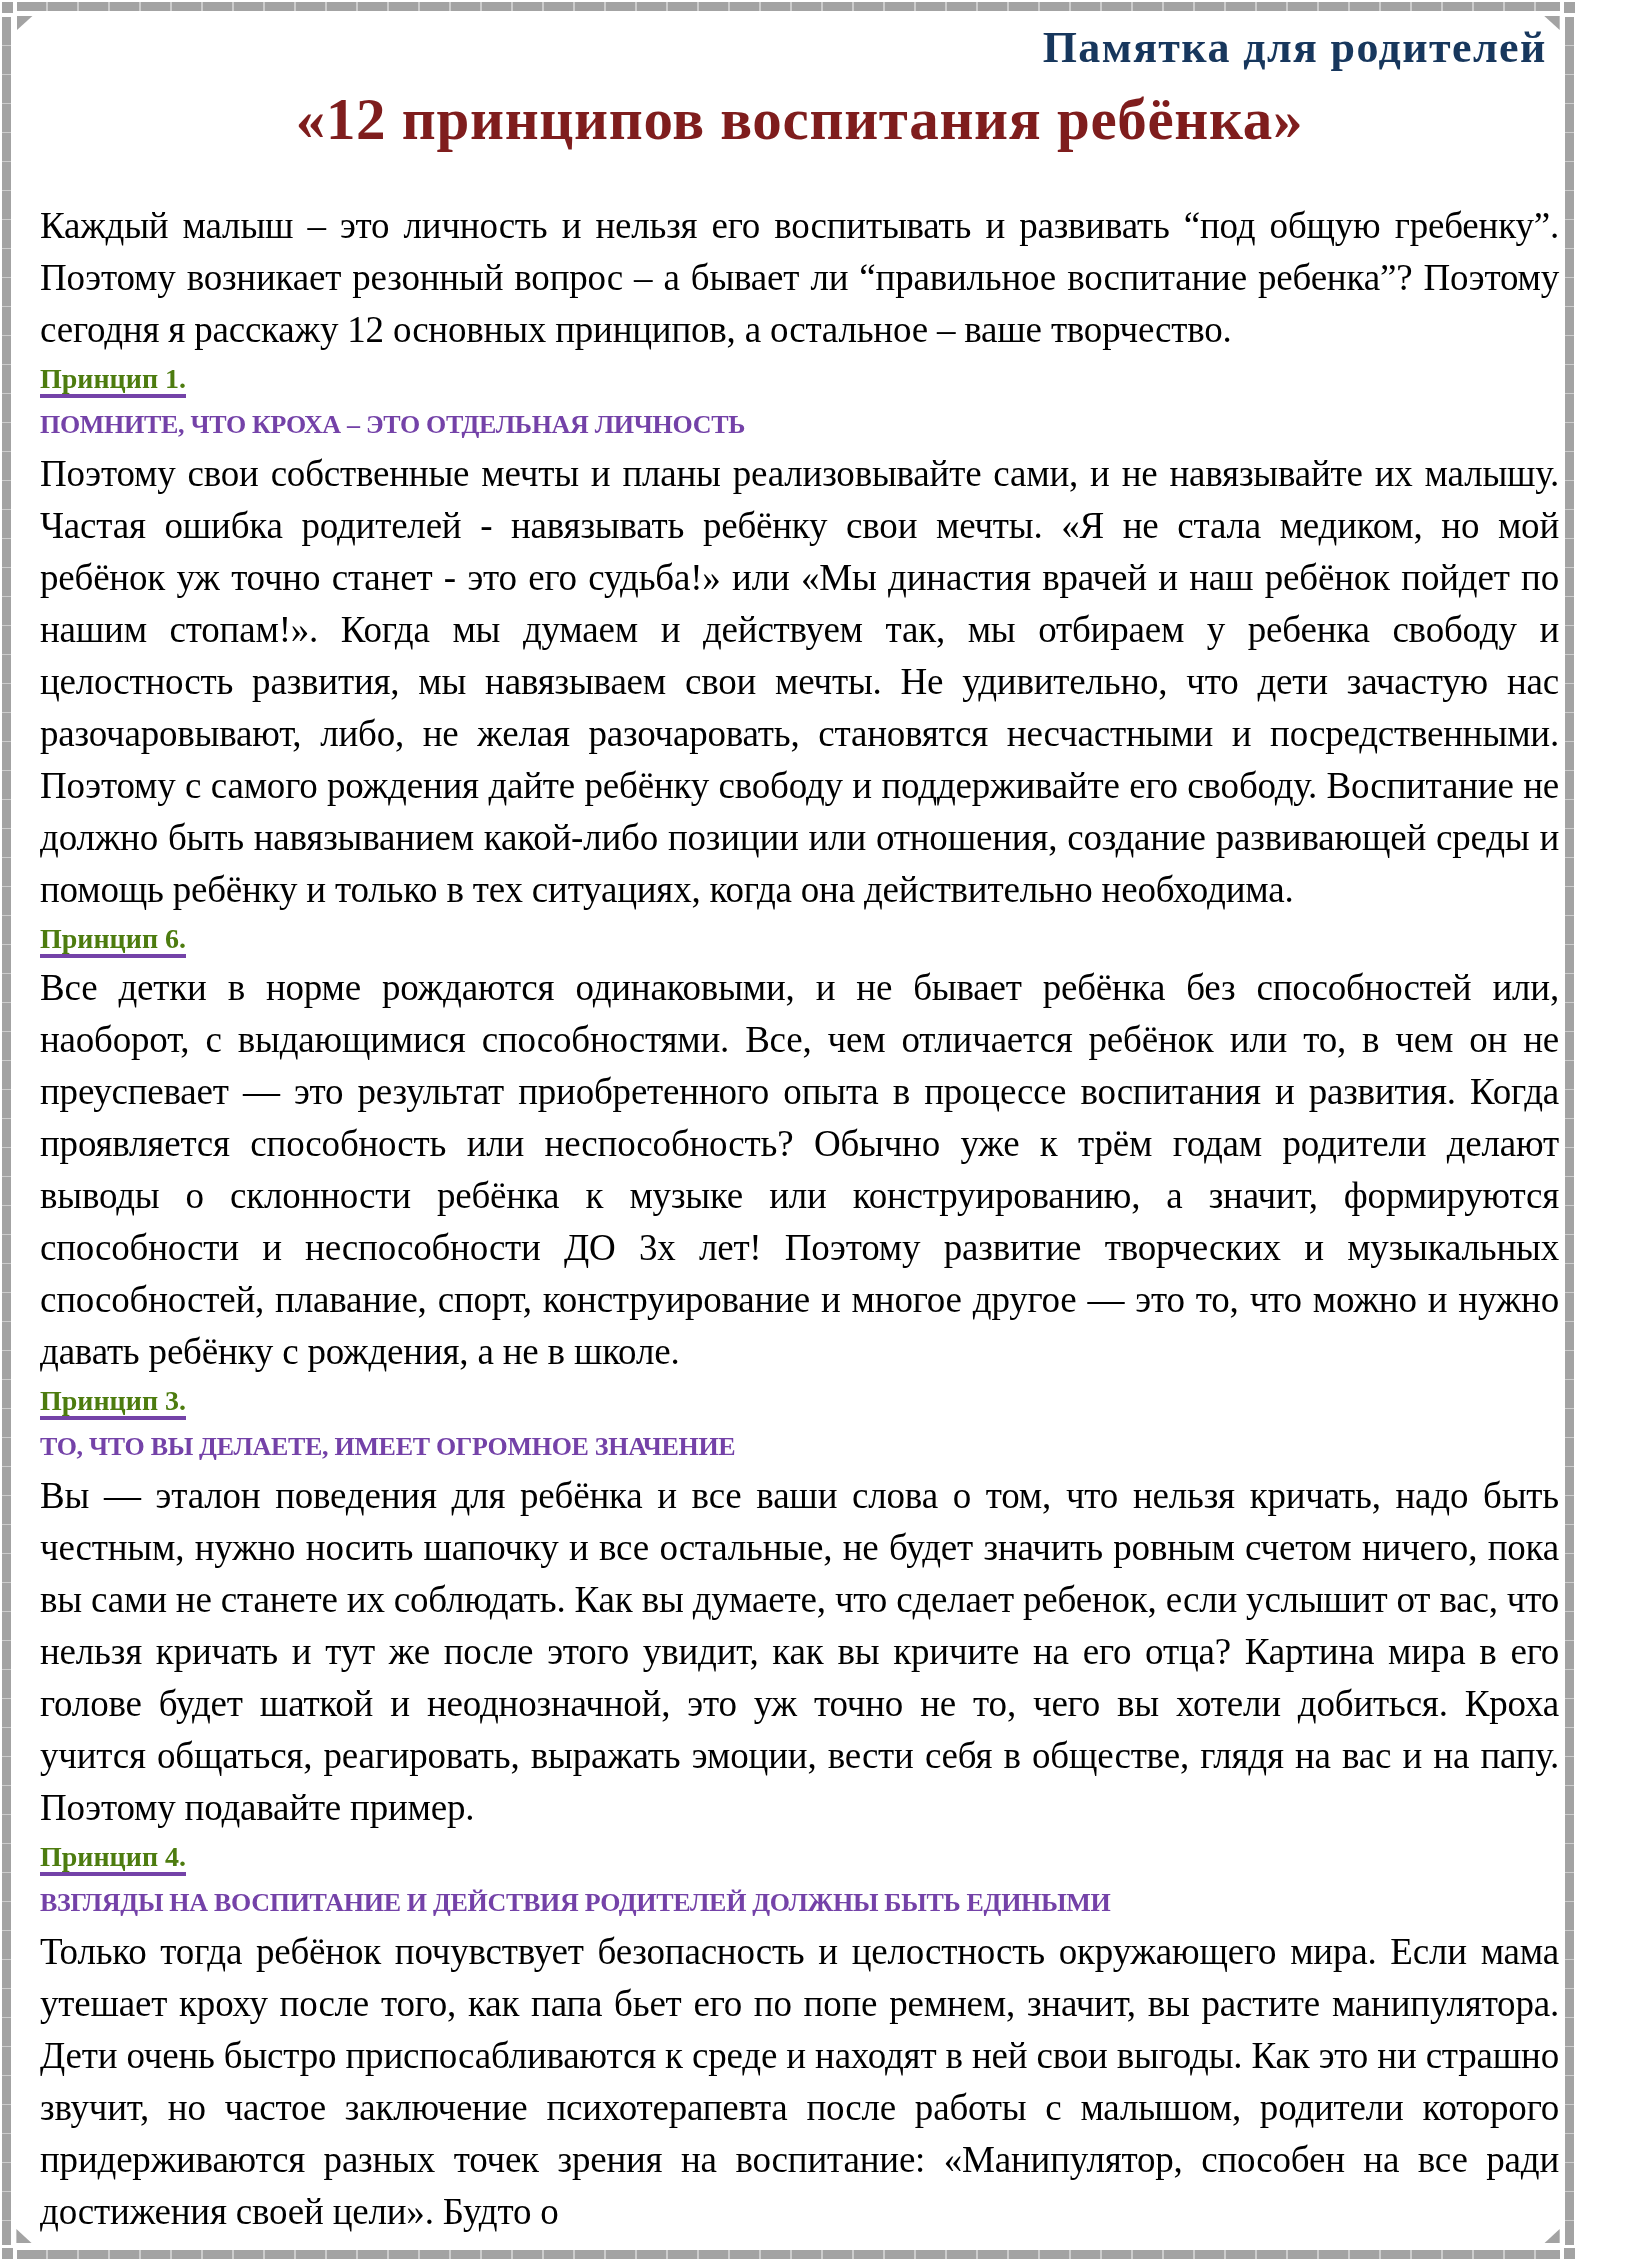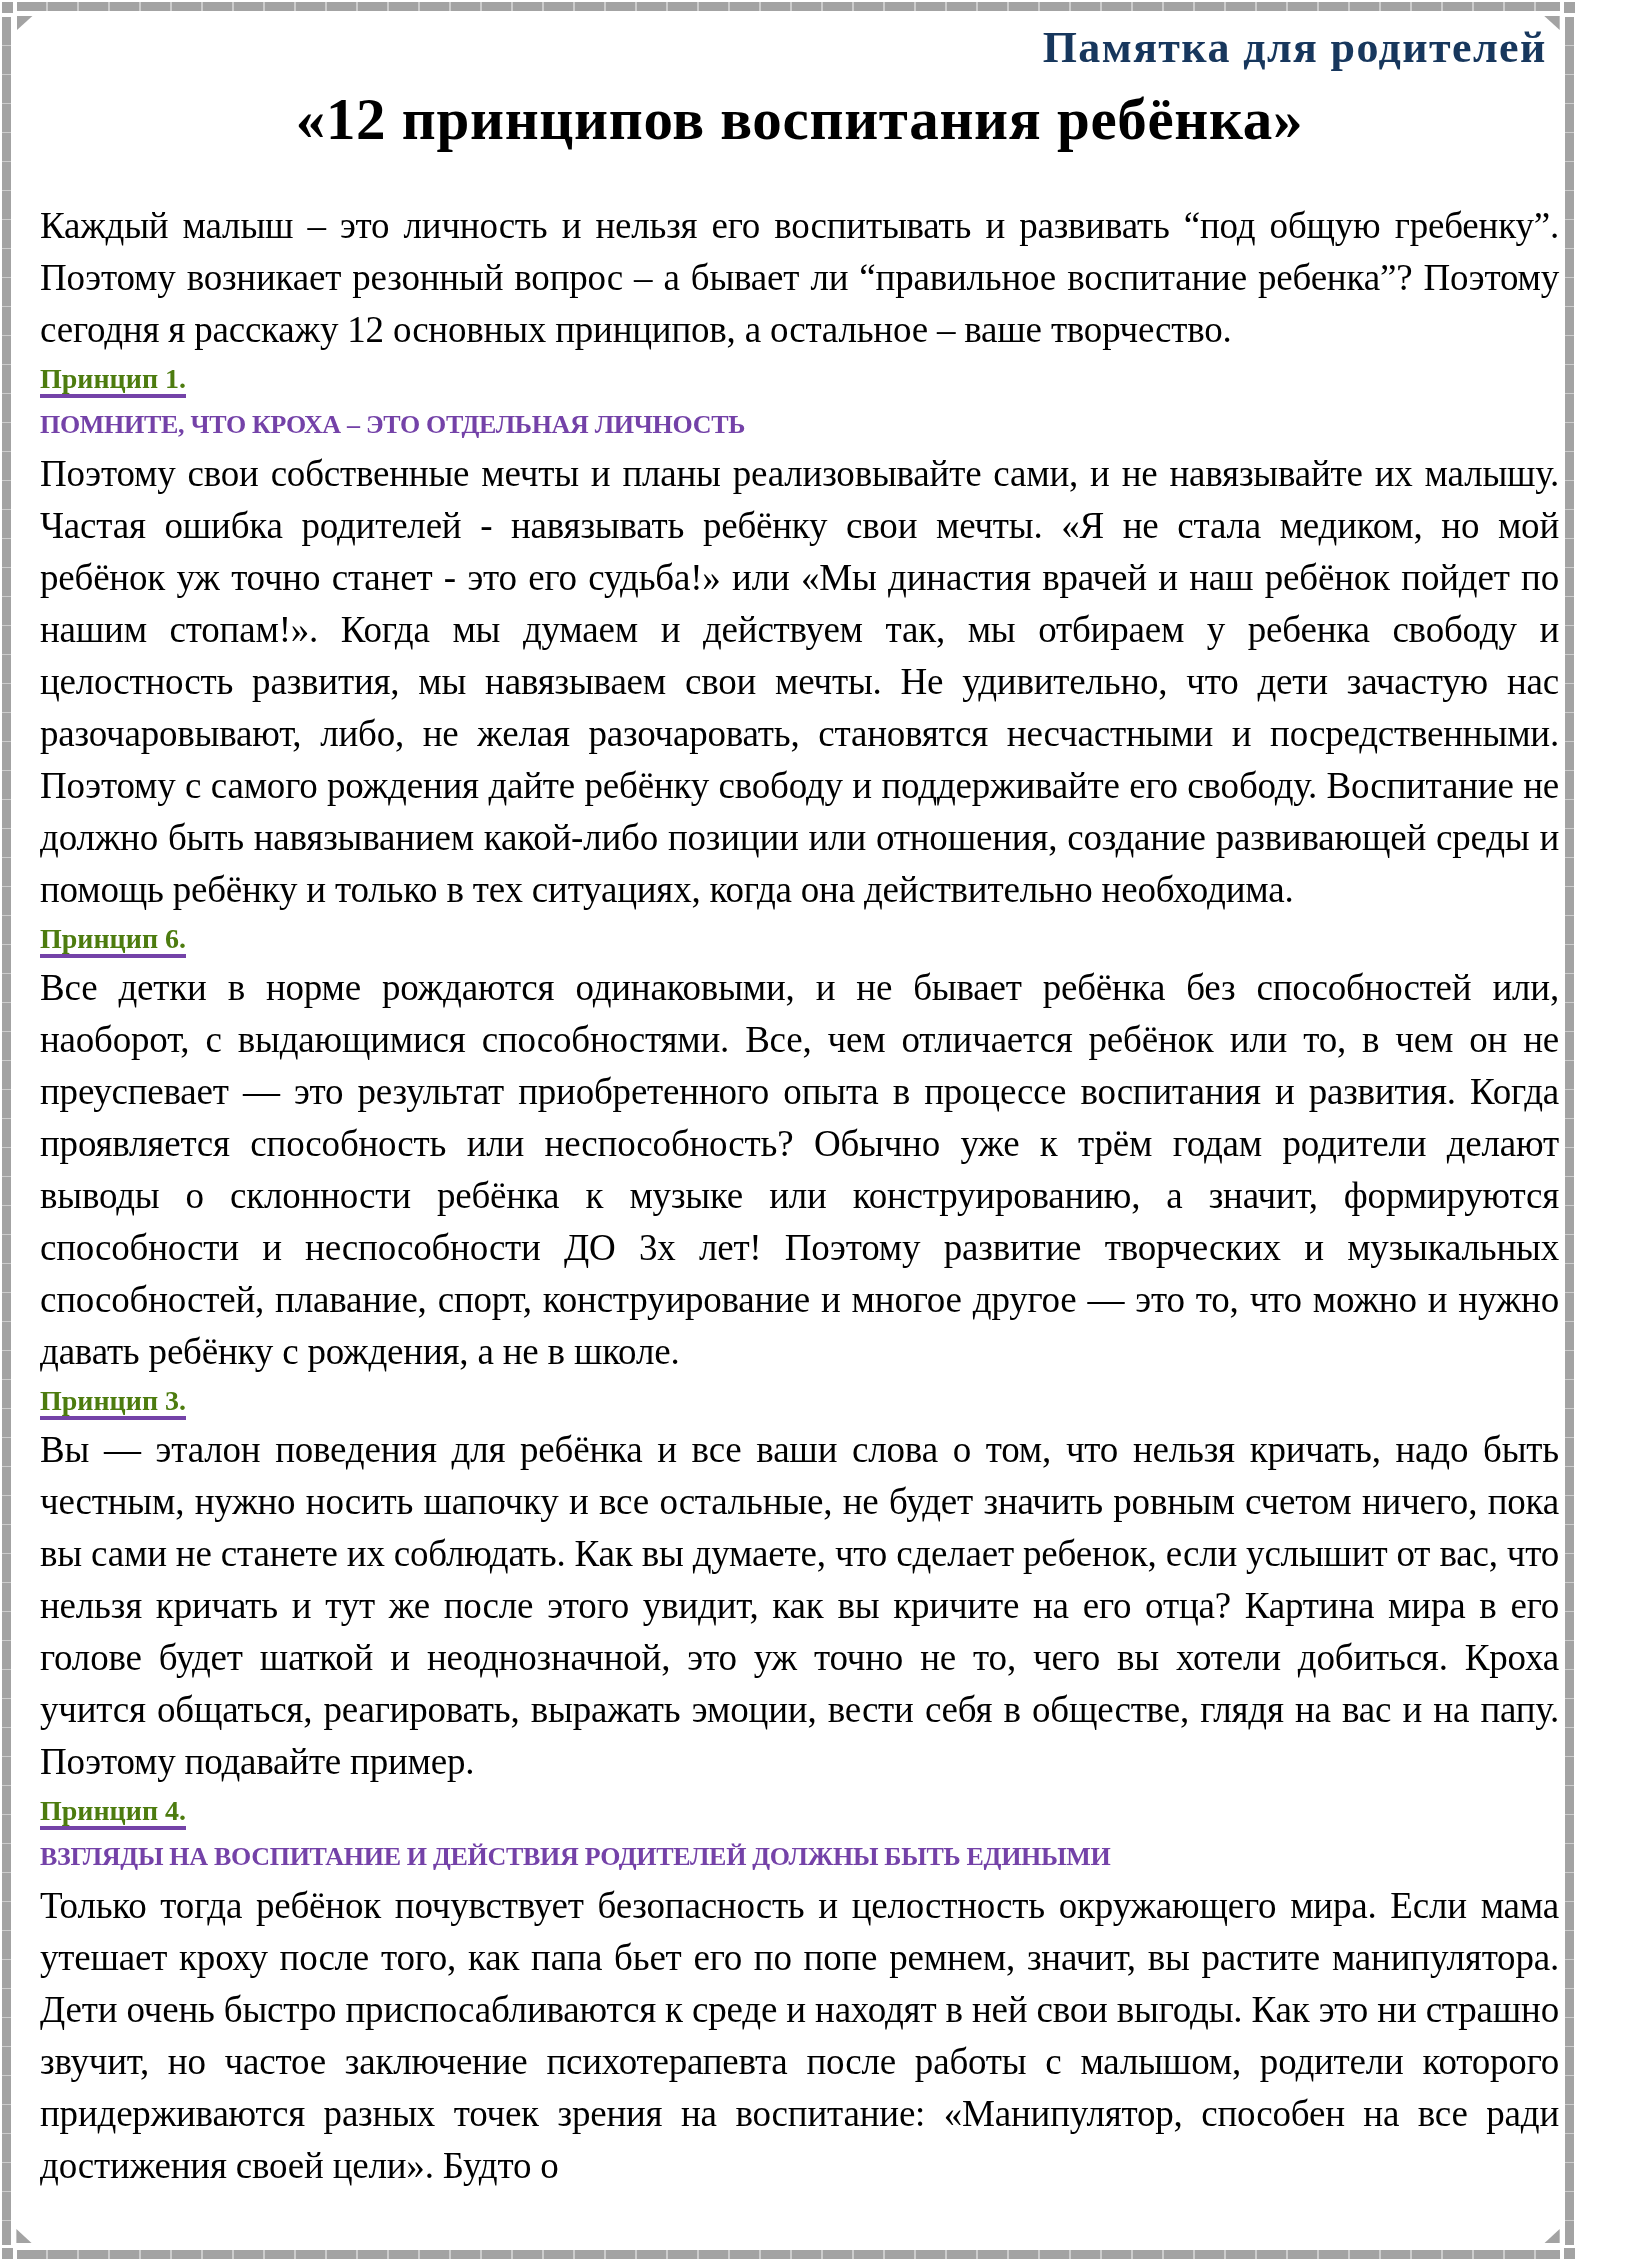--- a/index.html
+++ b/index.html
@@ -57,21 +57,21 @@
     color: #17375d;
     font-size: 44px;
     line-height: 53px;
     letter-spacing: 1.4px;
     padding-right: 12.3px;
   }
 
   .doc-title {
     text-align: center;
     font-weight: bold;
-    color: #000000;
+    color: #7f1d1d;
     font-size: 59px;
     line-height: 74px;
     letter-spacing: 0.7px;
     margin: 8.2px 0 44px 0;
   }
 
   .para {
     font-size: 37px;
     line-height: 52px;
     text-align: justify;
@@ -130,20 +130,21 @@
       <div class="para">Поэтому свои собственные мечты и планы реализовывайте сами, и не навязывайте их малышу. Частая ошибка родителей - навязывать ребёнку свои мечты. «Я не стала медиком, но мой ребёнок уж точно станет - это его судьба!» или «Мы династия врачей и наш ребёнок пойдет по нашим стопам!». Когда мы думаем и действуем так, мы отбираем у ребенка свободу и целостность развития, мы навязываем свои мечты. Не удивительно, что дети зачастую нас разочаровывают, либо, не желая разочаровать, становятся несчастными и посредственными. Поэтому с самого рождения дайте ребёнку свободу и поддерживайте его свободу. Воспитание не должно быть навязыванием какой-либо позиции или отношения, создание развивающей среды и помощь ребёнку и только в тех ситуациях, когда она действительно необходима.</div>
     </section>
 
     <section>
       <div class="principle-label"><span class="u">Принцип 6.</span></div>
       <div class="para">Все детки в норме рождаются одинаковыми, и не бывает ребёнка без способностей или, наоборот, с выдающимися способностями. Все, чем отличается ребёнок или то, в чем он не преуспевает — это результат приобретенного опыта в процессе воспитания и развития. Когда проявляется способность или неспособность? Обычно уже к трём годам родители делают выводы о склонности ребёнка к музыке или конструированию, а значит, формируются способности и неспособности ДО 3х лет! Поэтому развитие творческих и музыкальных способностей, плавание, спорт, конструирование и многое другое — это то, что можно и нужно давать ребёнку с рождения, а не в школе.</div>
     </section>
 
     <section>
       <div class="principle-label"><span class="u">Принцип 3.</span></div>
+      <div class="principle-heading">ТО, ЧТО ВЫ ДЕЛАЕТЕ, ИМЕЕТ ОГРОМНОЕ ЗНАЧЕНИЕ</div>
       <div class="para">Вы — эталон поведения для ребёнка и все ваши слова о том, что нельзя кричать, надо быть честным, нужно носить шапочку и все остальные, не будет значить ровным счетом ничего, пока вы сами не станете их соблюдать. Как вы думаете, что сделает ребенок, если услышит от вас, что нельзя кричать и тут же после этого увидит, как вы кричите на его отца? Картина мира в его голове будет шаткой и неоднозначной, это уж точно не то, чего вы хотели добиться. Кроха учится общаться, реагировать, выражать эмоции, вести себя в обществе, глядя на вас и на папу. Поэтому подавайте пример.</div>
     </section>
 
     <section>
       <div class="principle-label"><span class="u">Принцип 4.</span></div>
       <div class="principle-heading">ВЗГЛЯДЫ НА ВОСПИТАНИЕ И ДЕЙСТВИЯ РОДИТЕЛЕЙ ДОЛЖНЫ БЫТЬ ЕДИНЫМИ</div>
       <div class="para">Только тогда ребёнок почувствует безопасность и целостность окружающего мира. Если мама утешает кроху после того, как папа бьет его по попе ремнем, значит, вы растите манипулятора. Дети очень быстро приспосабливаются к среде и находят в ней свои выгоды. Как это ни страшно звучит, но частое заключение психотерапевта после работы с малышом, родители которого придерживаются разных точек зрения на воспитание: «Манипулятор, способен на все ради достижения своей цели». Будто о</div>
     </section>
 
   </div>

